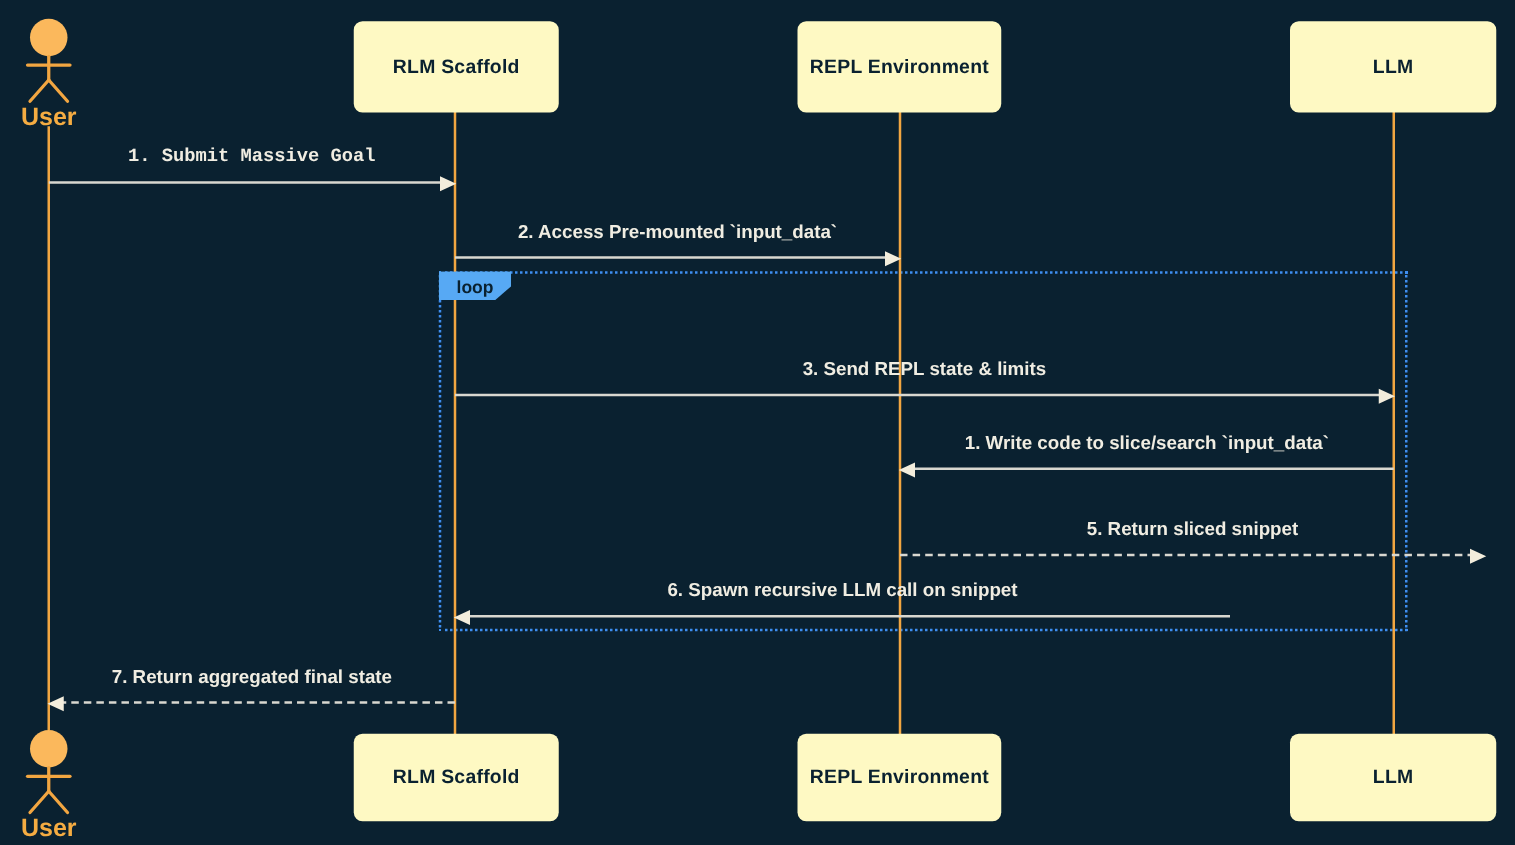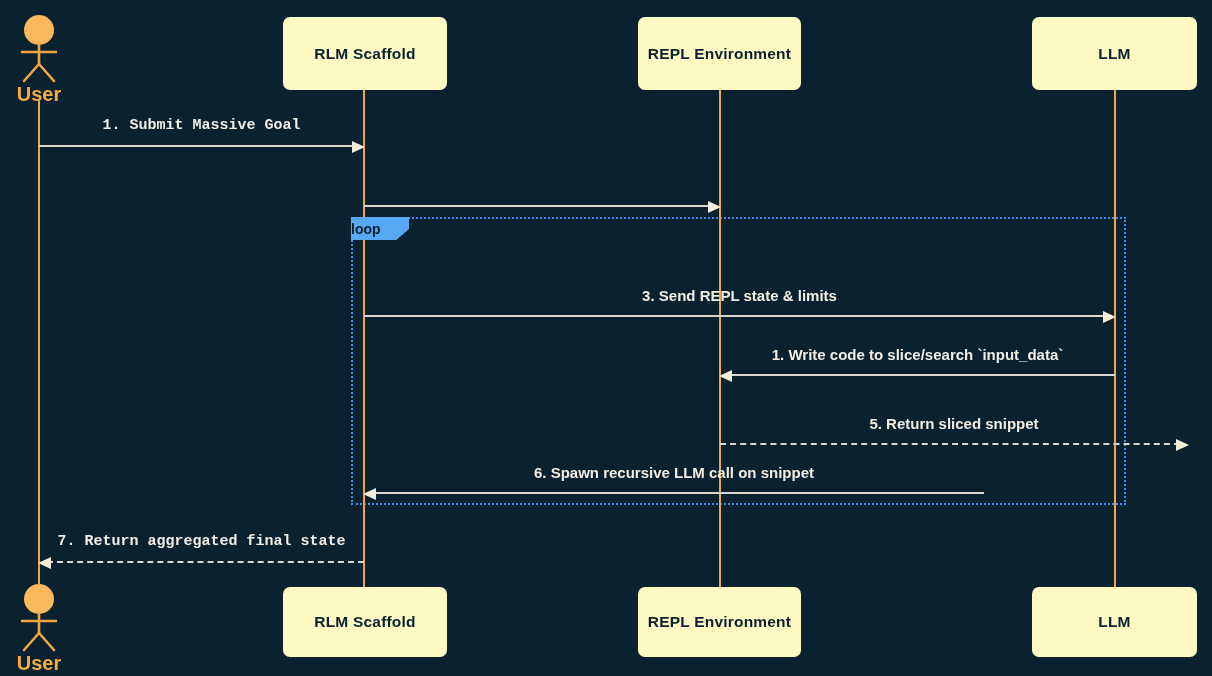--- a/index.html
+++ b/index.html
@@ -37,21 +37,21 @@
   .al-top{top:83px;}
   .al-bot{top:652px;}
   
   .loop-box{
     position:absolute;left:351px;top:217px;width:775px;height:288px;
     border:2px dotted #3E8EF0;box-sizing:border-box;
   }
   .loop-badge{
     position:absolute;left:351px;top:217px;width:58px;height:23px;
     background:#57A9F4;color:#0A2130;font-weight:700;font-size:14px;
-    display:flex;align-items:center;justify-content:flex-start;
+    display:flex;align-items:center;justify-content:center;
     clip-path:polygon(0 0,100% 0,100% 52%,78% 100%,0 100%);
   }
   .loop-title{
     position:absolute;left:616px;top:222px;width:300px;text-align:center;
     color:#3D8FE8;font-weight:600;font-size:15px;
   }
   
   .msg{position:absolute;height:32px;}
   .m-label{
     position:absolute;left:0;right:0;bottom:13px;text-align:center;
@@ -64,21 +64,21 @@
   .m-head{position:absolute;bottom:-6px;width:0;height:0;
     border-top:6px solid transparent;border-bottom:6px solid transparent;}
   .m-head.right{right:-1px;border-left:13px solid #F3EDDC;}
   .m-head.left{left:-1px;border-right:13px solid #F3EDDC;}
   .msg1{left:39px;top:115px;width:325px;font-family:Liberation Mono, monospace;}
   .msg2{left:364px;top:175px;width:356px;}
   .msg3{left:364px;top:285px;width:751px;}
   .msg4{left:720px;top:344px;width:395px;}
   .msg5{left:720px;top:413px;width:468px;}
   .msg6{left:364px;top:462px;width:620px;}
-  .msg7{left:39px;top:531px;width:325px;font-family:Liberation Mono, monospace;}
+  .msg7{left:39px;top:531px;width:325px;}
 </style>
 </head>
 <body>
 
 <div class="canvas">
 
   <div class="loop-box"></div>
 
   <div class="lifeline lf-user"></div>
   <div class="lifeline lf-rlm"></div>
@@ -88,20 +88,21 @@
   <div class="loop-badge">
     <span>loop</span>
   </div>
 
   <div class="msg msg1">
     <div class="m-label">1. Submit Massive Goal</div>
     <div class="m-line to-right"></div>
     <div class="m-head right"></div>
   </div>
   <div class="msg msg2">
+    <div class="m-label">2. Access Pre-mounted `input_data`</div>
     <div class="m-line to-right"></div>
     <div class="m-head right"></div>
   </div>
   <div class="msg msg3">
     <div class="m-label">3. Send REPL state &amp; limits</div>
     <div class="m-line to-right"></div>
     <div class="m-head right"></div>
   </div>
   <div class="msg msg4">
     <div class="m-label">1. Write code to slice/search `input_data`</div>

